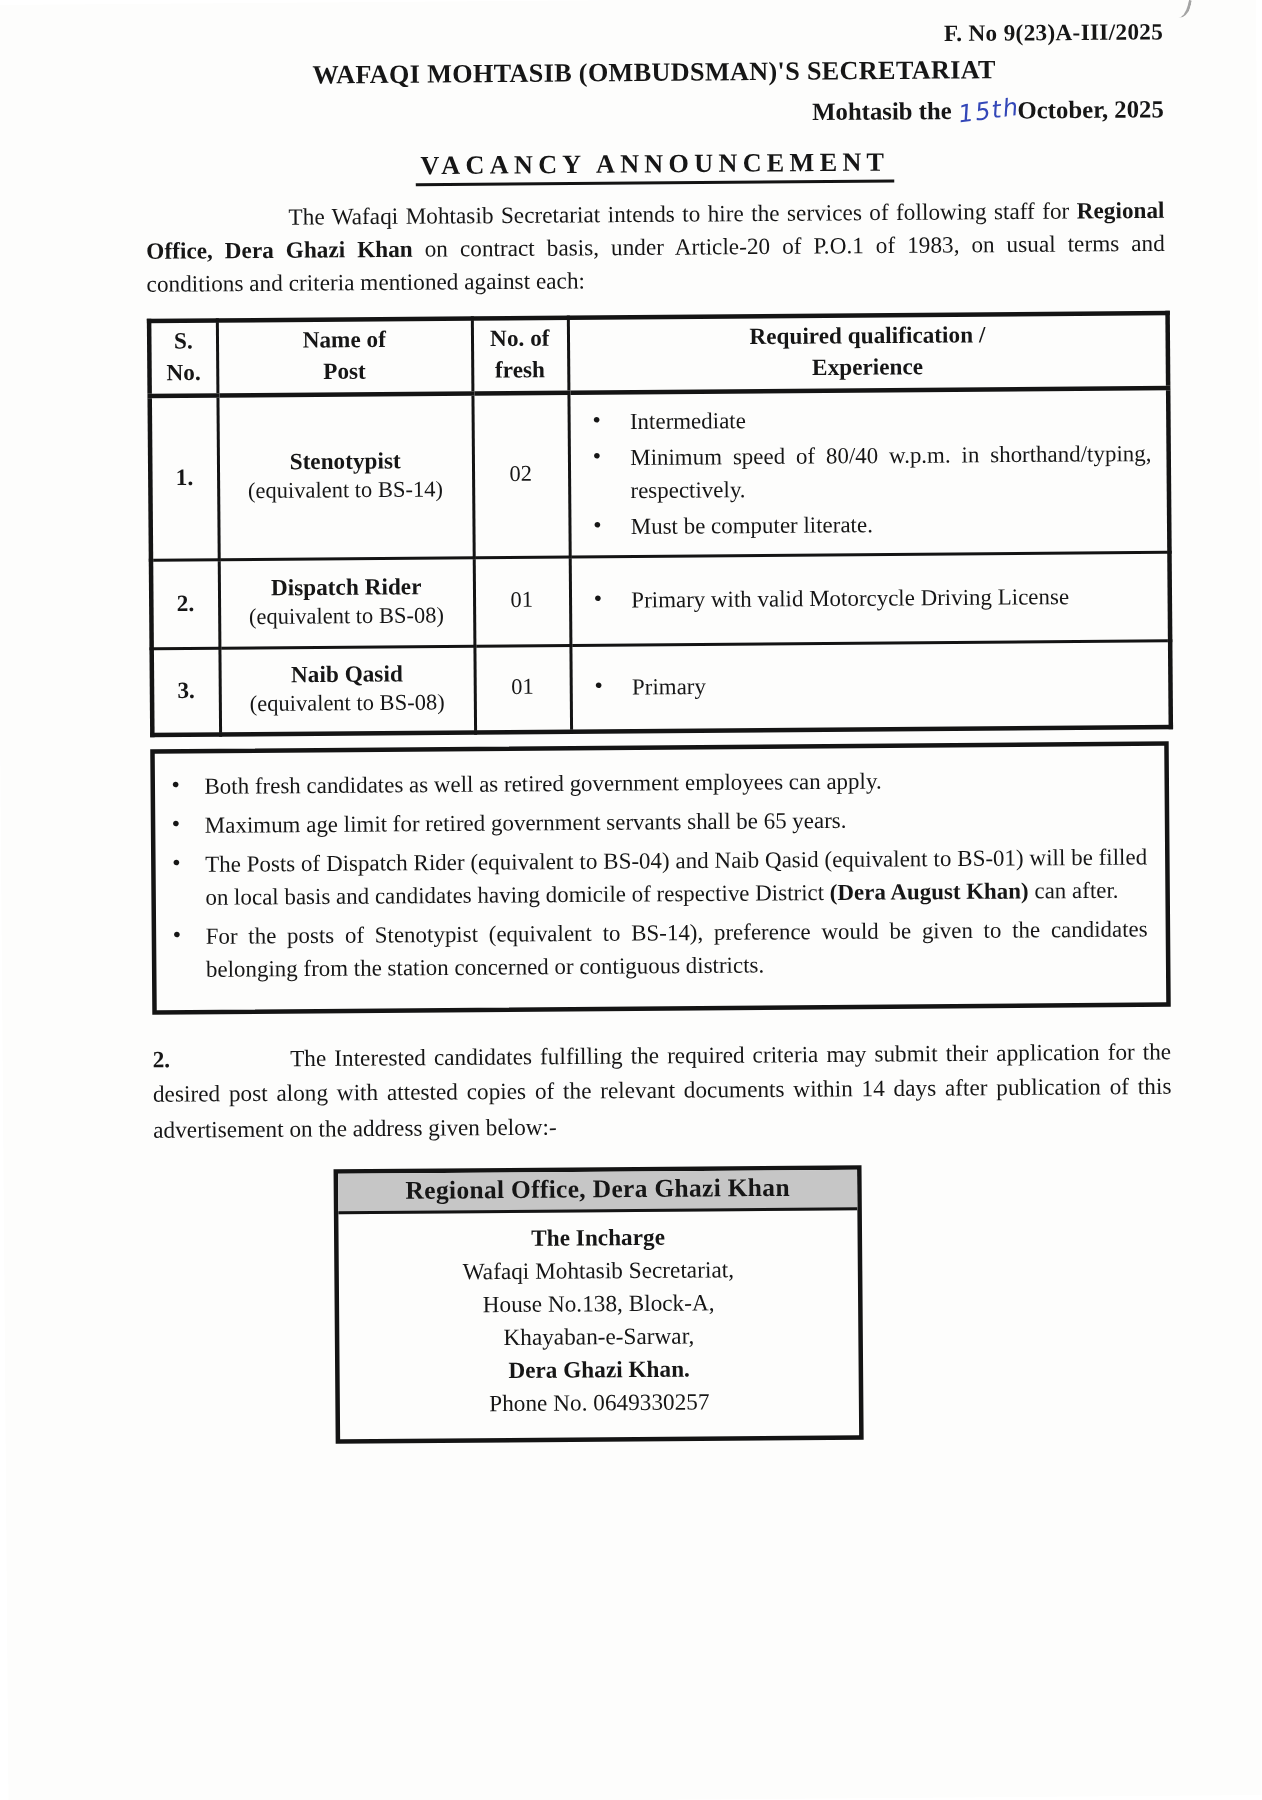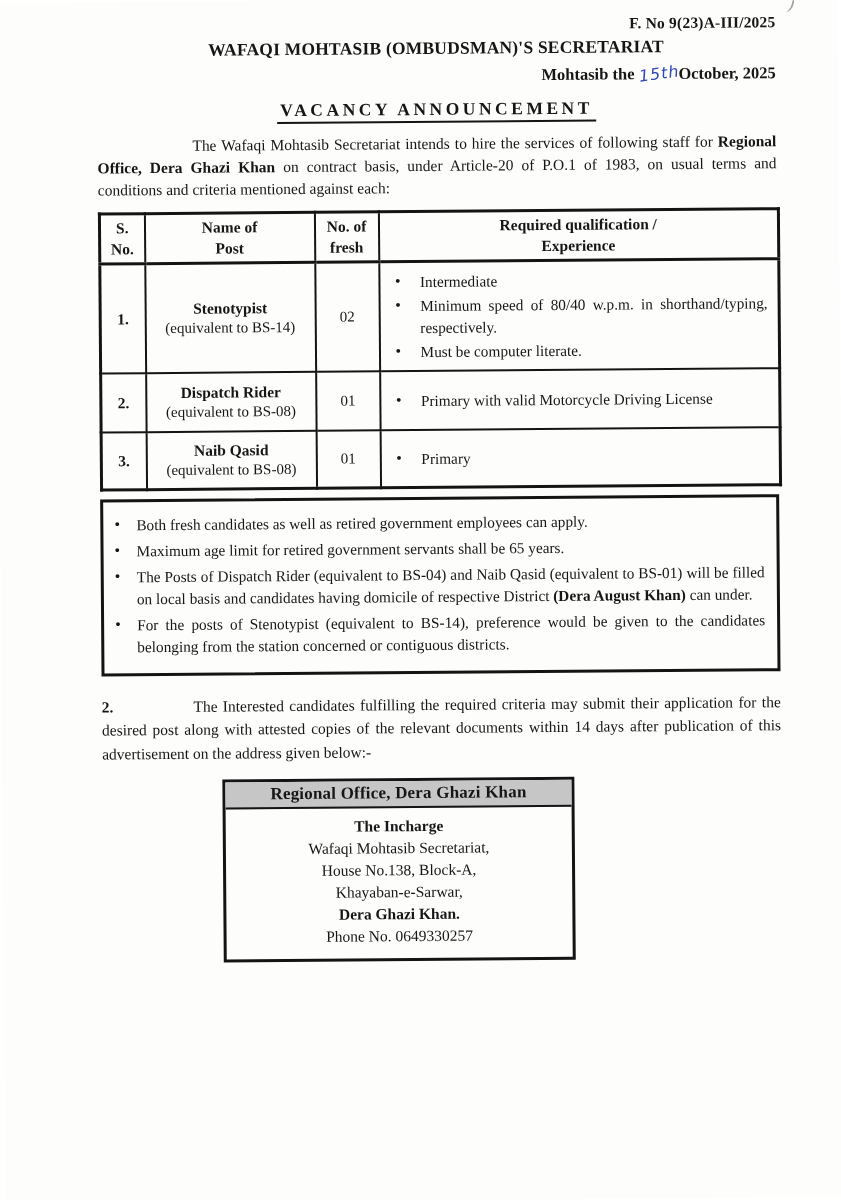--- a/index.html
+++ b/index.html
@@ -163,21 +163,21 @@
           <td class="c-qual">
             <div class="q-item">Primary</div>
           </td>
         </tr>
       </tbody>
     </table>
 
     <div class="notes-box">
       <div class="note"><span>Both fresh candidates as well as retired government employees can apply.</span><span class="b"></span><span></span></div>
       <div class="note"><span>Maximum age limit for retired government servants shall be 65 years.</span><span class="b"></span><span></span></div>
-      <div class="note"><span>The Posts of Dispatch Rider (equivalent to BS-04) and Naib Qasid (equivalent to BS-01) will be filled on local basis and candidates having domicile of respective District </span><span class="b">(Dera August Khan)</span><span> can under.</span></div>
+      <div class="note"><span>The Posts of Dispatch Rider (equivalent to BS-04) and Naib Qasid (equivalent to BS-01) will be filled on local basis and candidates having domicile of respective District </span><span class="b">(Dera August Khan)</span><span> can after.</span></div>
       <div class="note"><span>For the posts of Stenotypist (equivalent to BS-14), preference would be given to the candidates belonging from the station concerned or contiguous districts.</span><span class="b"></span><span></span></div>
     </div>
 
     <p class="para2"><span class="p2num">2.</span><span class="p2gap"></span><span>The Interested candidates fulfilling the required criteria may submit their application for the desired post along with attested copies of the relevant documents within 14 days after publication of this advertisement on the address given below:-</span></p>
 
     <div class="addr-box">
       <div class="addr-head">Regional Office, Dera Ghazi Khan</div>
       <div class="addr-body">
         <div class="addr-line b">The Incharge</div>
         <div class="addr-line">Wafaqi Mohtasib Secretariat,</div>

